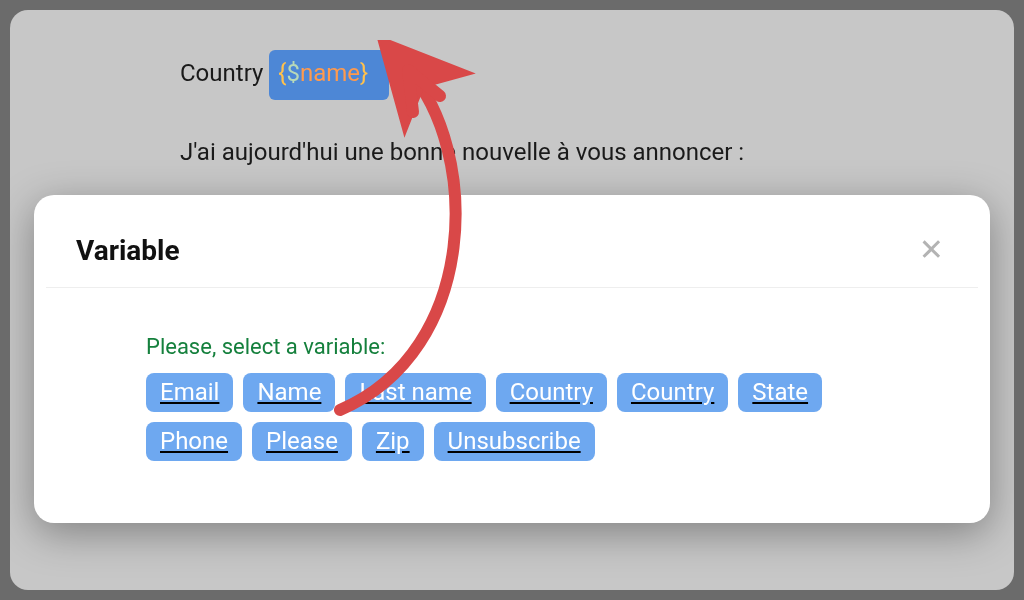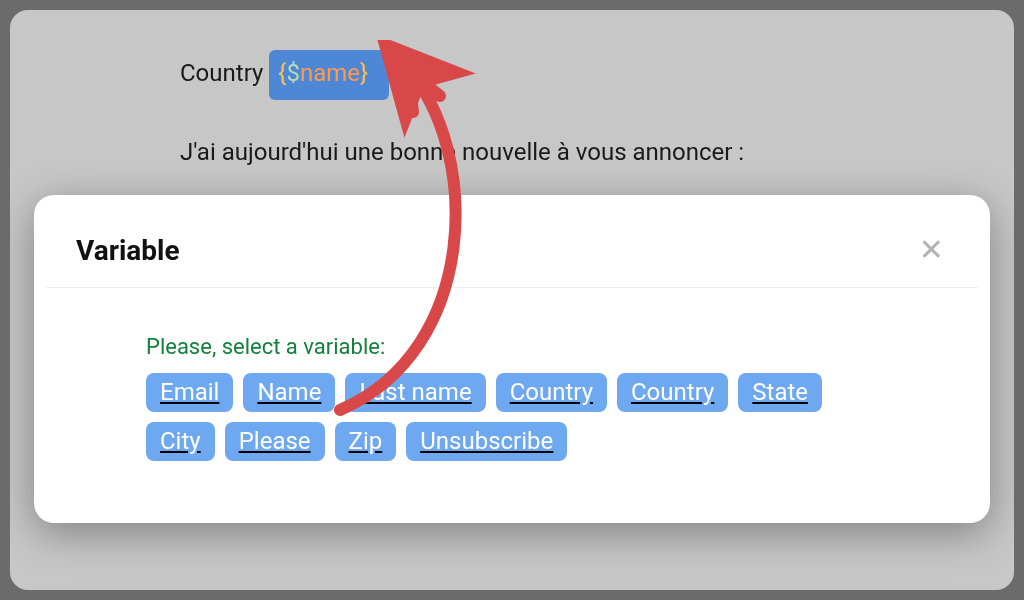--- a/index.html
+++ b/index.html
@@ -132,21 +132,21 @@
     </div>
     <div class="modal-body">
       <div class="prompt">Please, select a variable:</div>
       <div class="chips">
         <span class="chip">Email</span>
         <span class="chip">Name</span>
         <span class="chip">Last name</span>
         <span class="chip">Country</span>
         <span class="chip">Country</span>
         <span class="chip">State</span>
-        <span class="chip">City</span>
+        <span class="chip">Phone</span>
         <span class="chip">Please</span>
         <span class="chip">Zip</span>
         <span class="chip">Unsubscribe</span>
       </div>
     </div>
   </div>
 
   <svg class="annotation-arrow" viewBox="0 0 260 400">
     <defs>
       <marker id="arrowhead" markerWidth="8" markerHeight="8" refX="4" refY="4" orient="auto">

